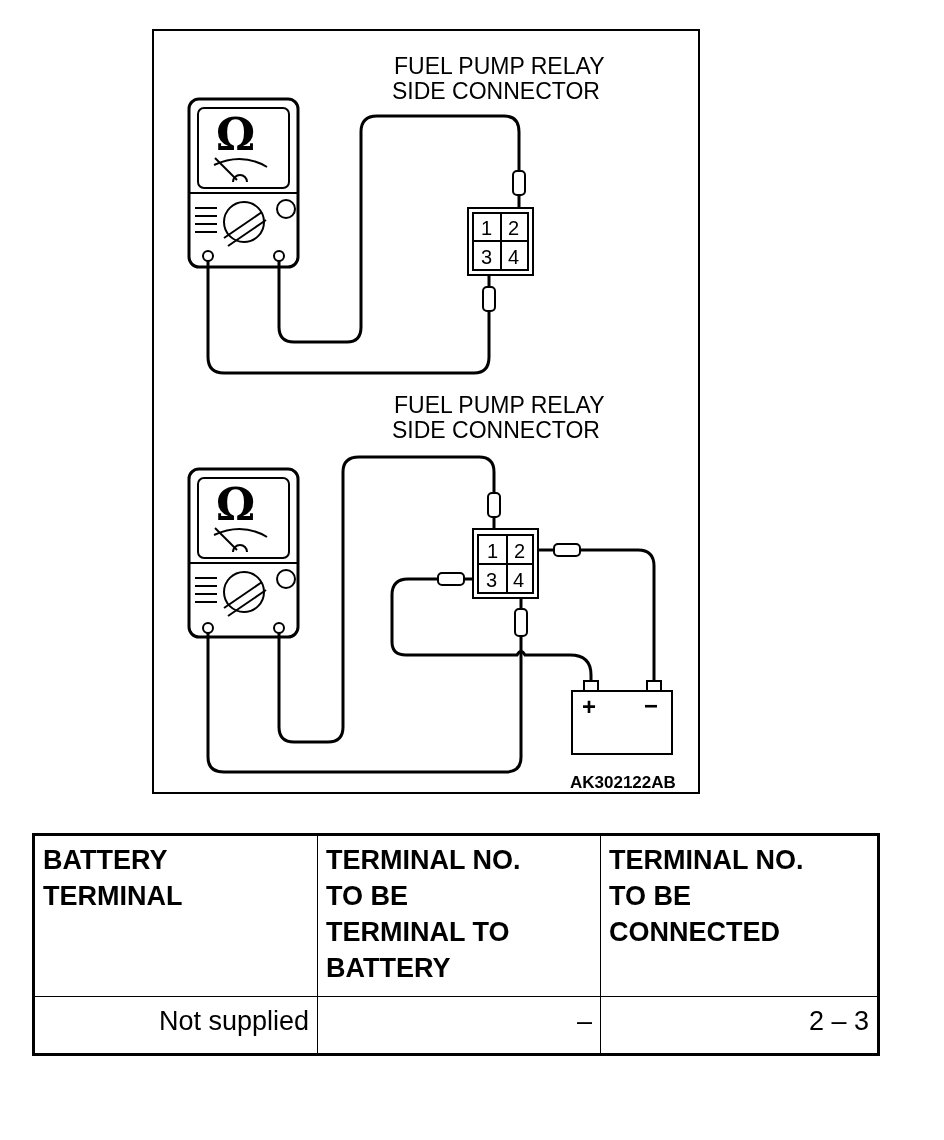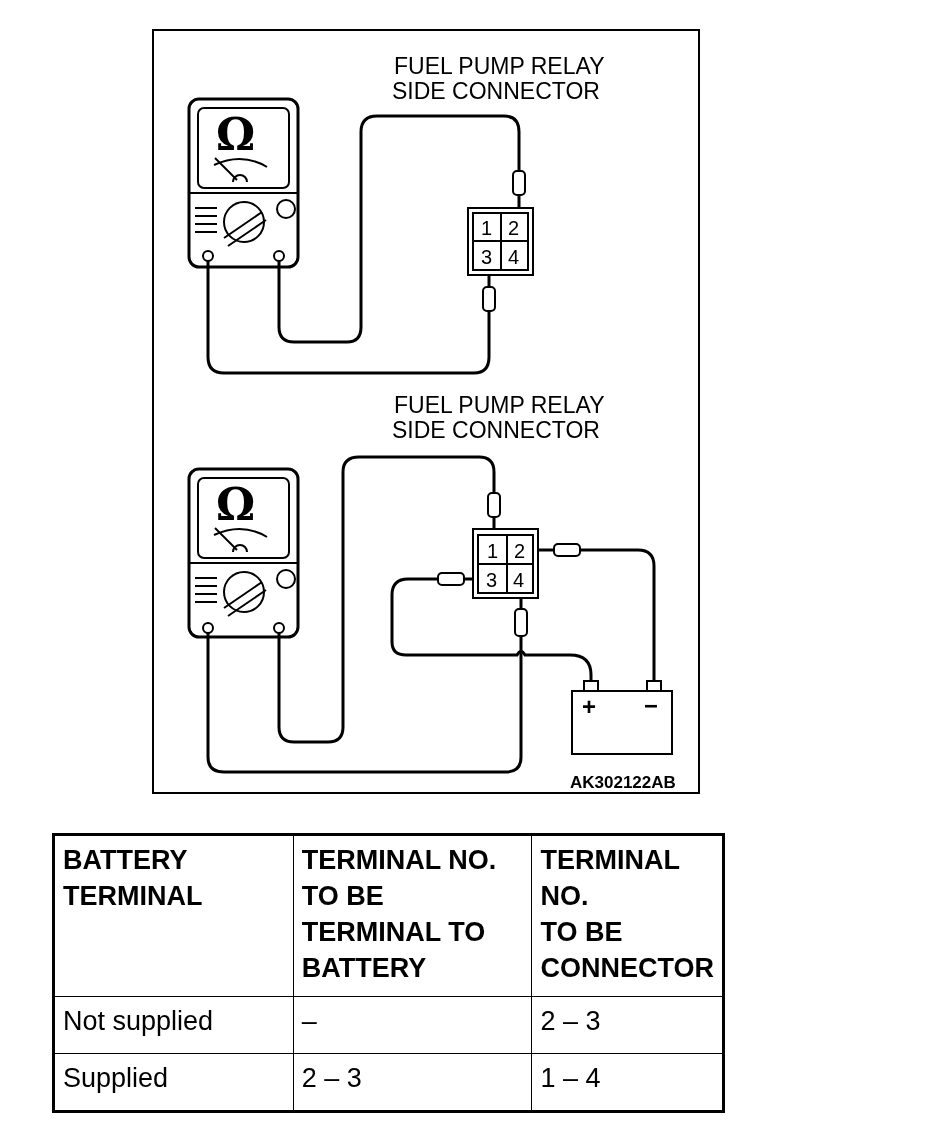--- a/index.html
+++ b/index.html
@@ -5,24 +5,24 @@
   html, body { margin: 0; padding: 0; background: #ffffff; }
   body { width: 944px; height: 1140px; position: relative; font-family: "Liberation Sans", sans-serif; color: #000; overflow: hidden; }
   #diagram-frame { position: absolute; left: 152px; top: 29px; width: 548px; height: 765px; border: 2px solid #000; box-sizing: border-box; }
   #diagram-svg { position: absolute; left: 0; top: 0; }
   .label { font-family: "Liberation Sans", sans-serif; font-size: 23px; fill: #000; }
   .code { font-family: "Liberation Sans", sans-serif; font-size: 17px; font-weight: bold; fill: #000; }
   .pin { font-family: "Liberation Sans", sans-serif; font-size: 20px; fill: #000; }
   .wire { fill: none; stroke: #000; stroke-width: 3; }
   .thin { fill: none; stroke: #000; stroke-width: 2; }
   .omega { font-family: "DejaVu Serif", serif; font-size: 44px; font-weight: bold; fill: #000; }
-  #spec-table { position: absolute; left: 52px; top: 833px; width: 673px; border-collapse: collapse; border: 3px solid #000; }
+  #spec-table { position: absolute; left: 32px; top: 833px; width: 848px; border-collapse: collapse; border: 3px solid #000; }
   #spec-table td, #spec-table th { border: 1.5px solid #000; vertical-align: top; text-align: left; padding: 6px 8px; font-size: 27px; line-height: 36px; }
   #spec-table th { font-weight: bold; height: 148px; }
-  #spec-table td { height: 44px; font-weight: normal; }
+  #spec-table td { height: 44px; font-weight: normal; text-align: right; }
   #spec-table th:nth-child(1), #spec-table td:nth-child(1) { width: 266px; }
   #spec-table th:nth-child(2), #spec-table td:nth-child(2) { width: 266px; }
 </style>
 </head>
 <body>
 
 <div id="diagram-frame">
   <svg id="diagram-svg" width="546" height="763" viewBox="152 29 546 763">
 
     <g>
@@ -141,29 +141,24 @@
       </th>
       <th>
         <div>TERMINAL NO.</div>
         <div>TO BE</div>
         <div>TERMINAL TO</div>
         <div>BATTERY</div>
       </th>
       <th>
         <div>TERMINAL NO.</div>
         <div>TO BE</div>
-        <div>CONNECTOR</div>
+        <div>CONNECTED</div>
       </th>
     </tr>
   </thead>
   <tbody>
     <tr>
       <td>Not supplied</td>
       <td>–</td>
       <td>2 – 3</td>
     </tr>
-    <tr>
-      <td>Supplied</td>
-      <td>2 – 3</td>
-      <td>1 – 4</td>
-    </tr>
   </tbody>
 </table>
 
 </body></html>

